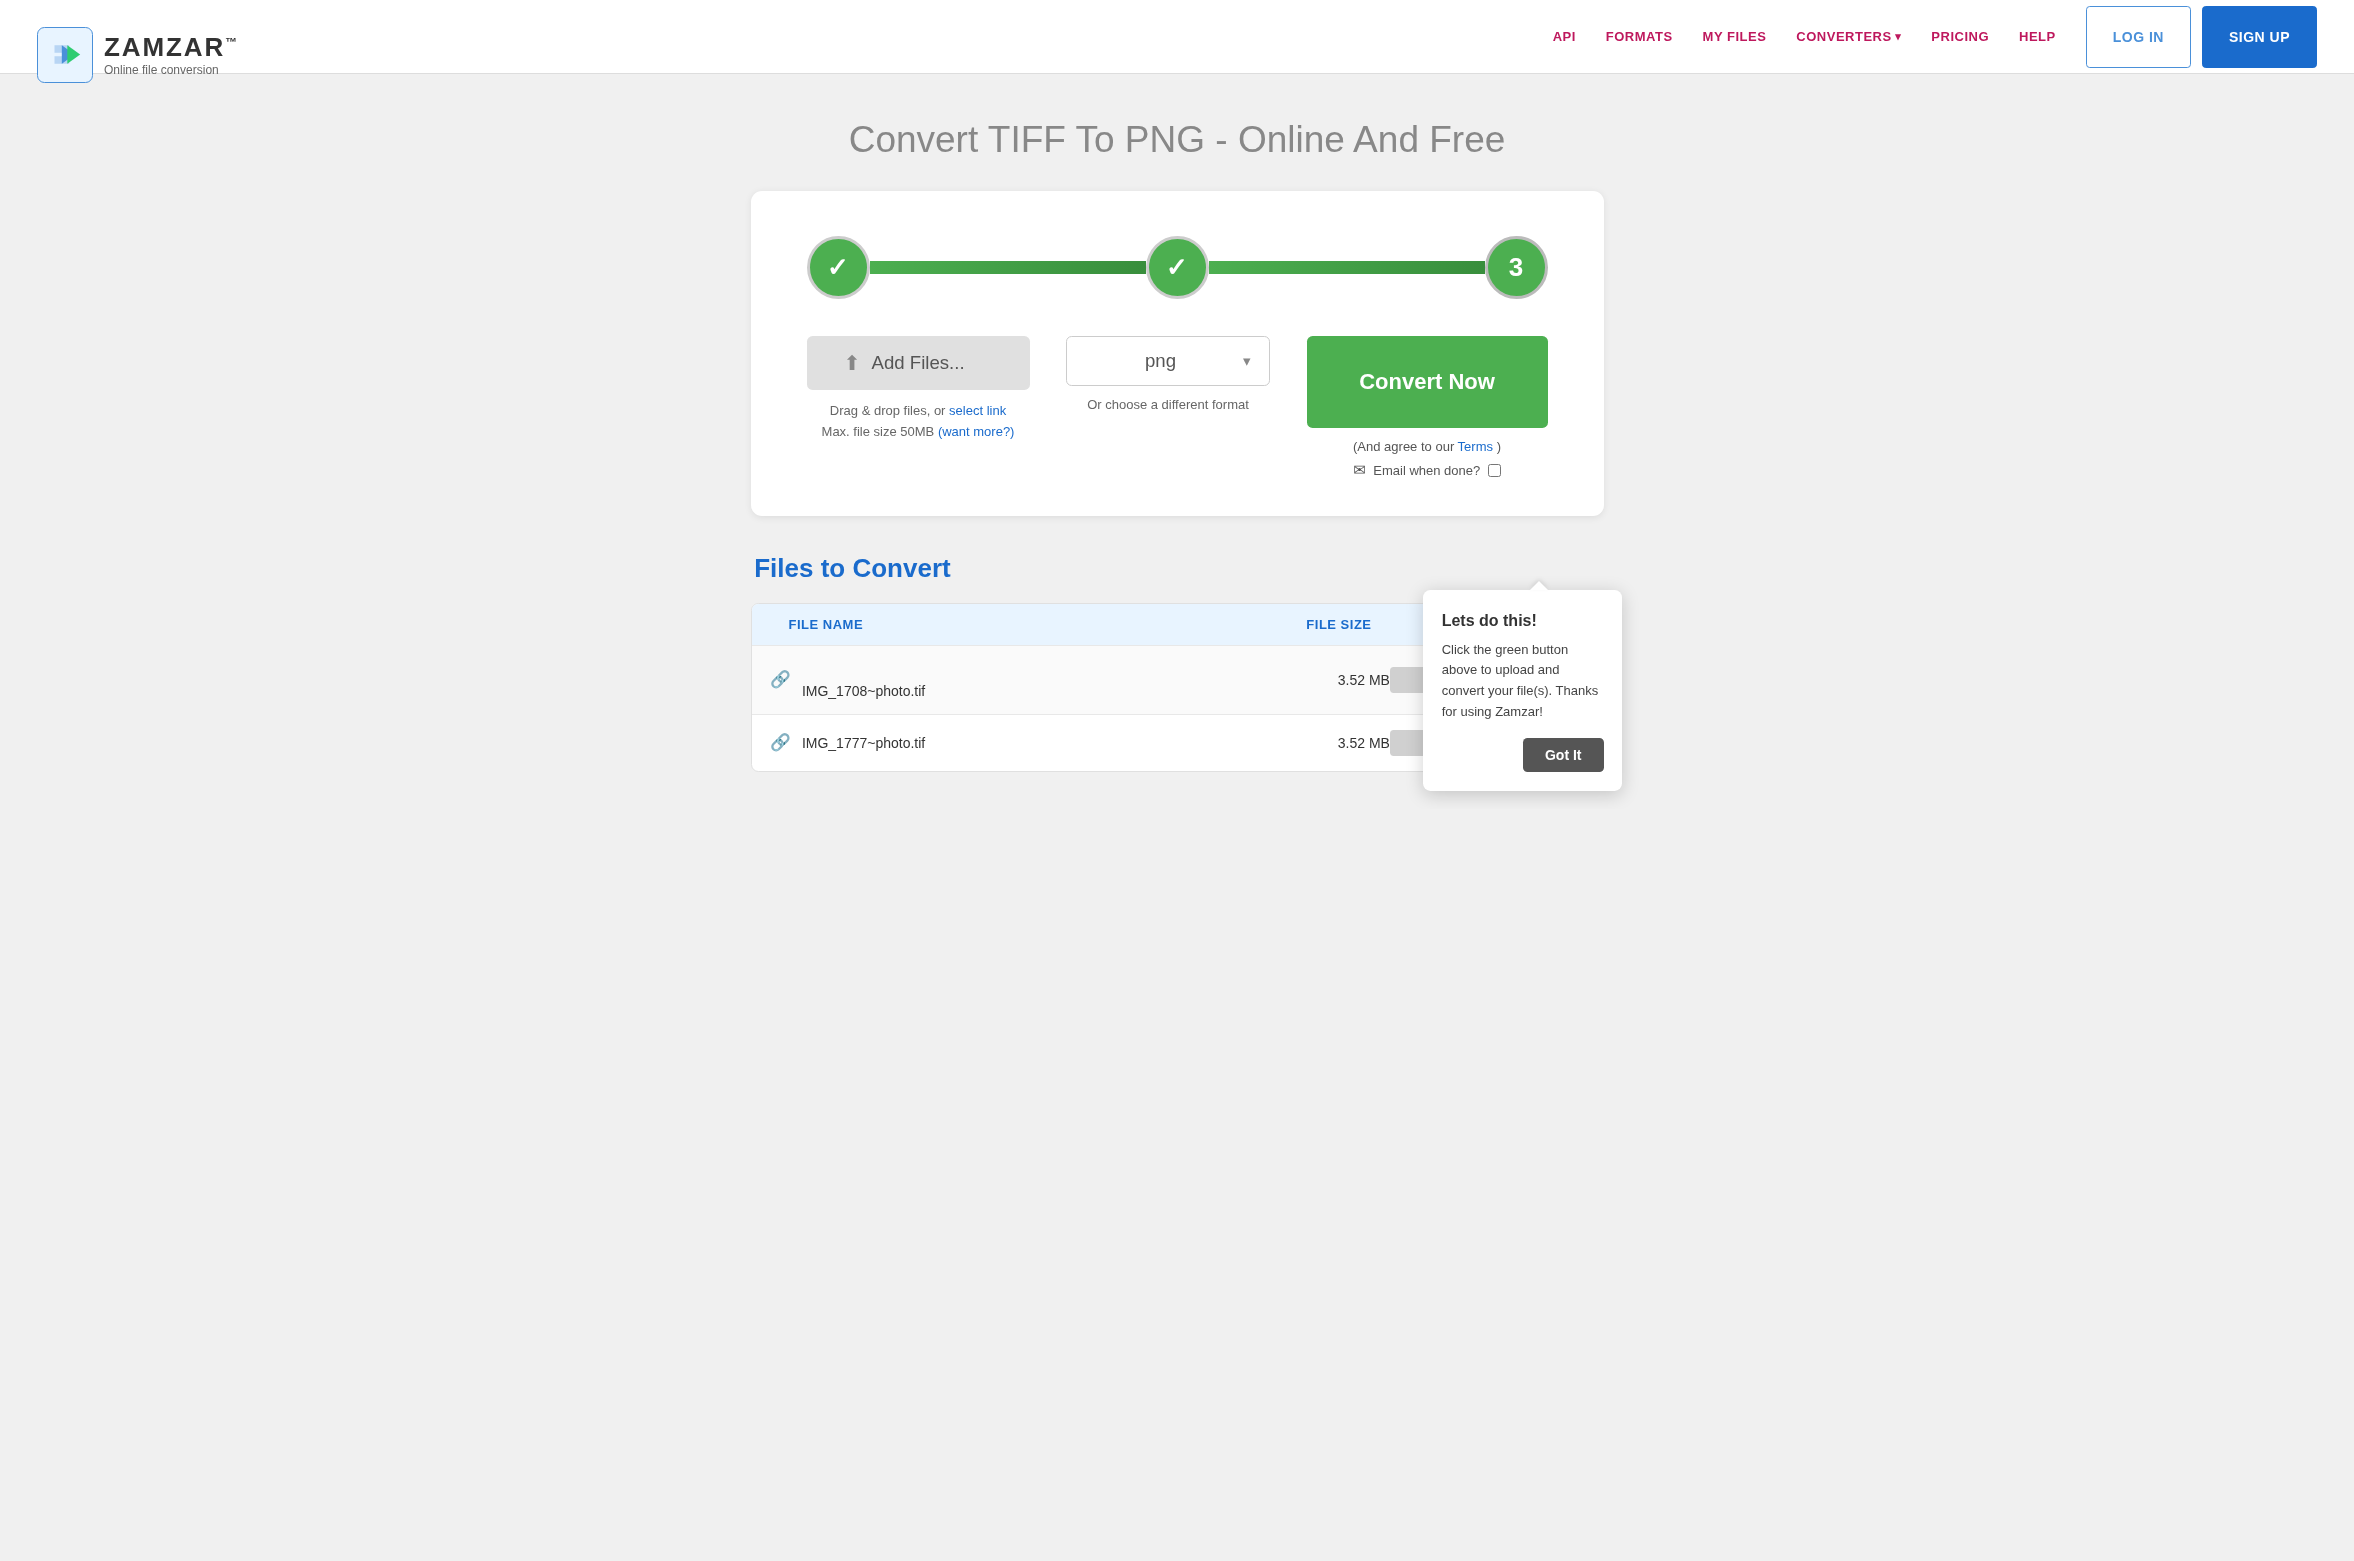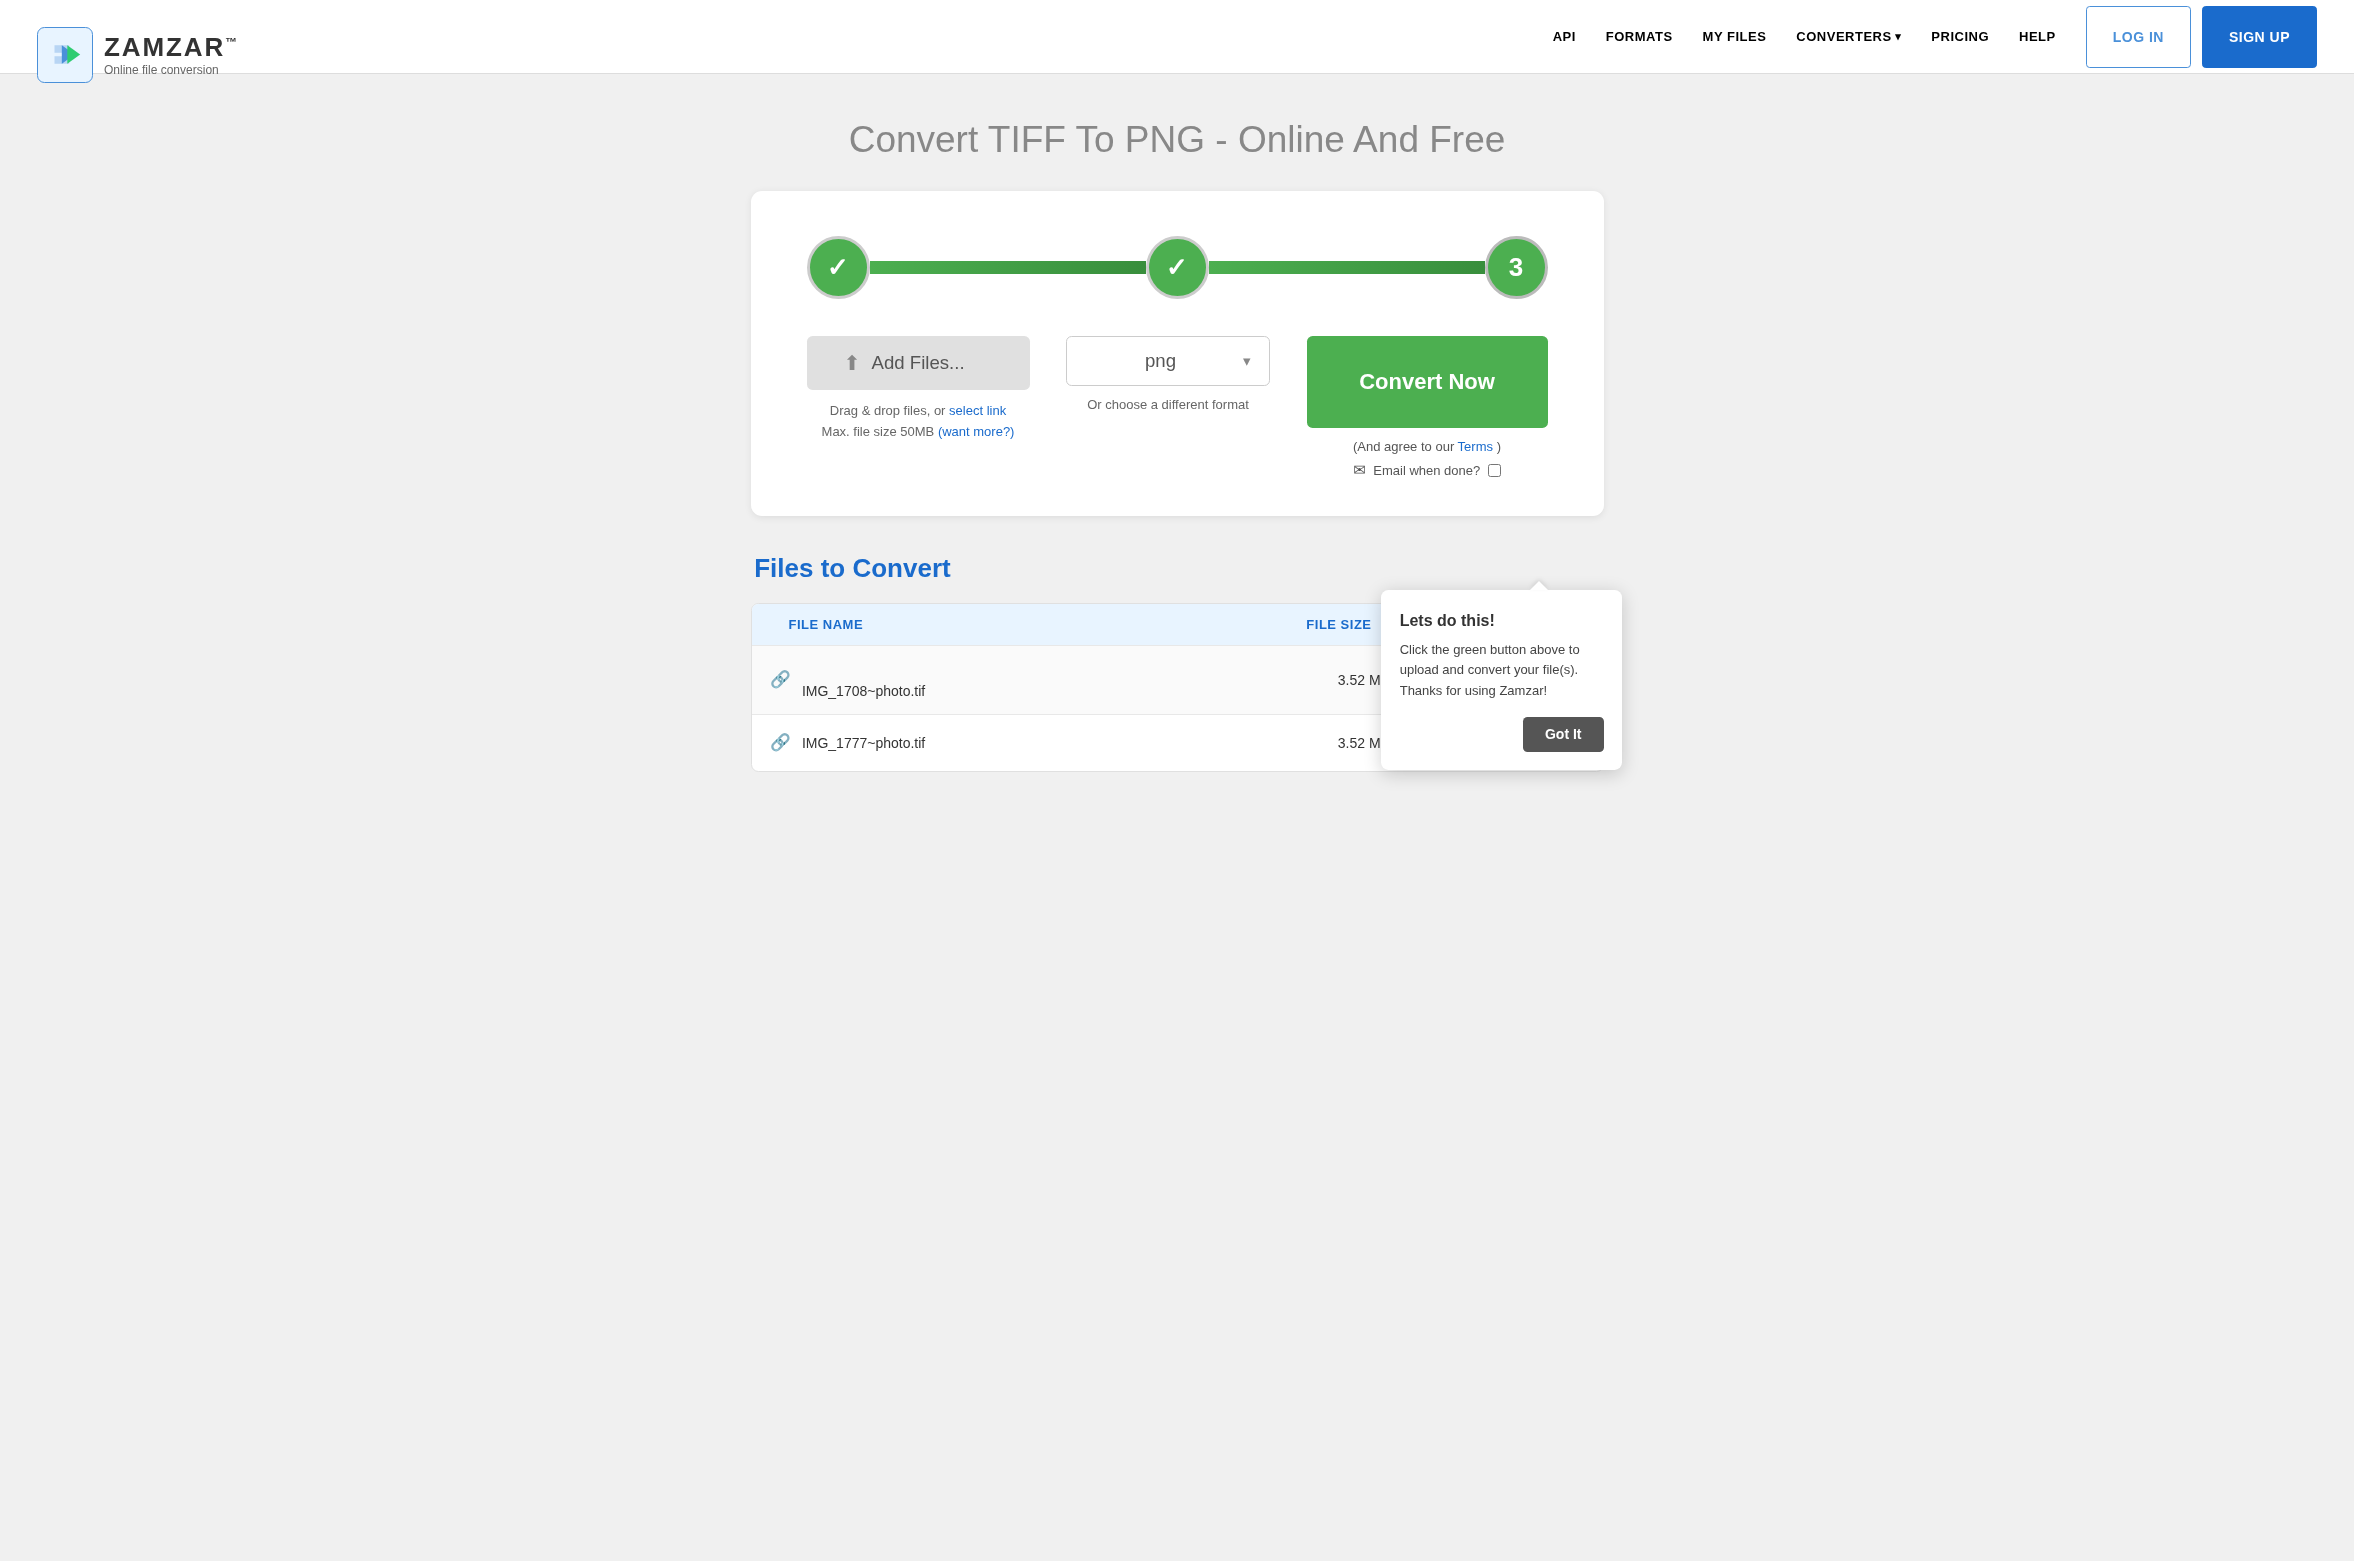--- a/index.html
+++ b/index.html
@@ -37,21 +37,21 @@
     }
     .nav-links {
       display: flex;
       align-items: center;
       gap: 30px;
       margin-right: 30px;
     }
     .nav-link {
       font-size: 13px;
       font-weight: 600;
-      color: #000000;
+      color: #be185d;
       text-decoration: none;
       letter-spacing: 0.5px;
       cursor: pointer;
     }
     .nav-converters {
       display: flex;
       align-items: center;
       gap: 3.7px;
     }
     .header-buttons {
@@ -334,21 +334,21 @@
       color: #999;
       font-size: 18.6px;
       cursor: pointer;
     }
 
     
     .tooltip-popup {
       position: absolute;
       right: -18.6px;
       top: 37px;
-      width: 241px;
+      width: 199px;
       background: #fff;
       border-radius: 7.4px;
       box-shadow: 0 3.7px 18.6px rgba(0,0,0,0.18);
       padding: 22px 18.6px 18.6px;
       z-index: 100;
     }
     .tooltip-title {
       font-size: 16px;
       font-weight: 700;
       color: #333;

